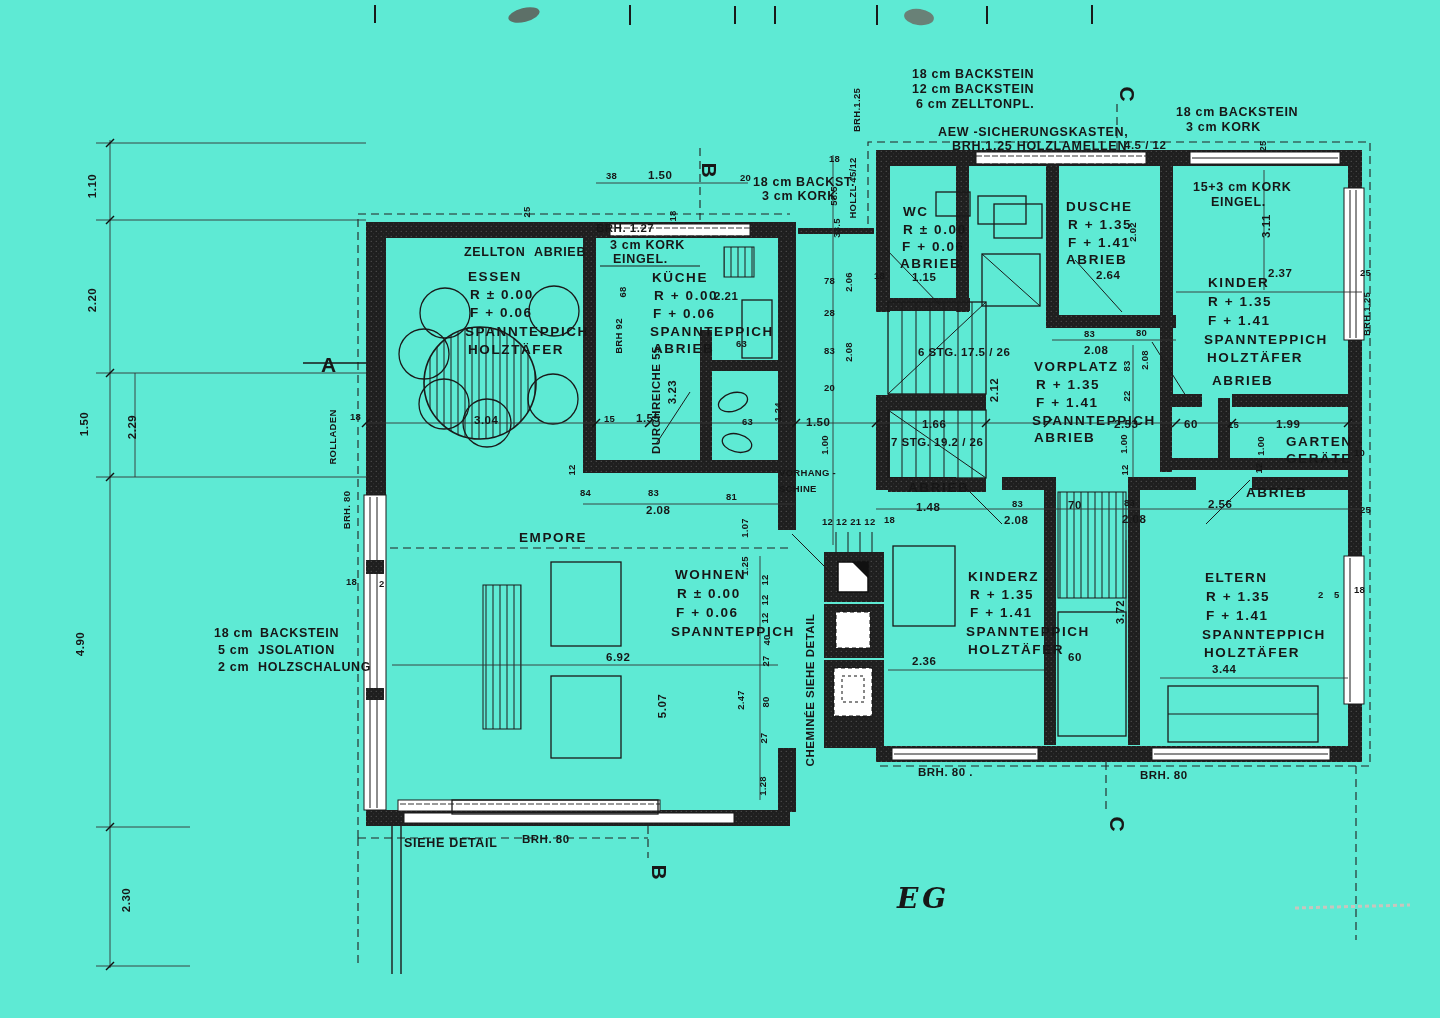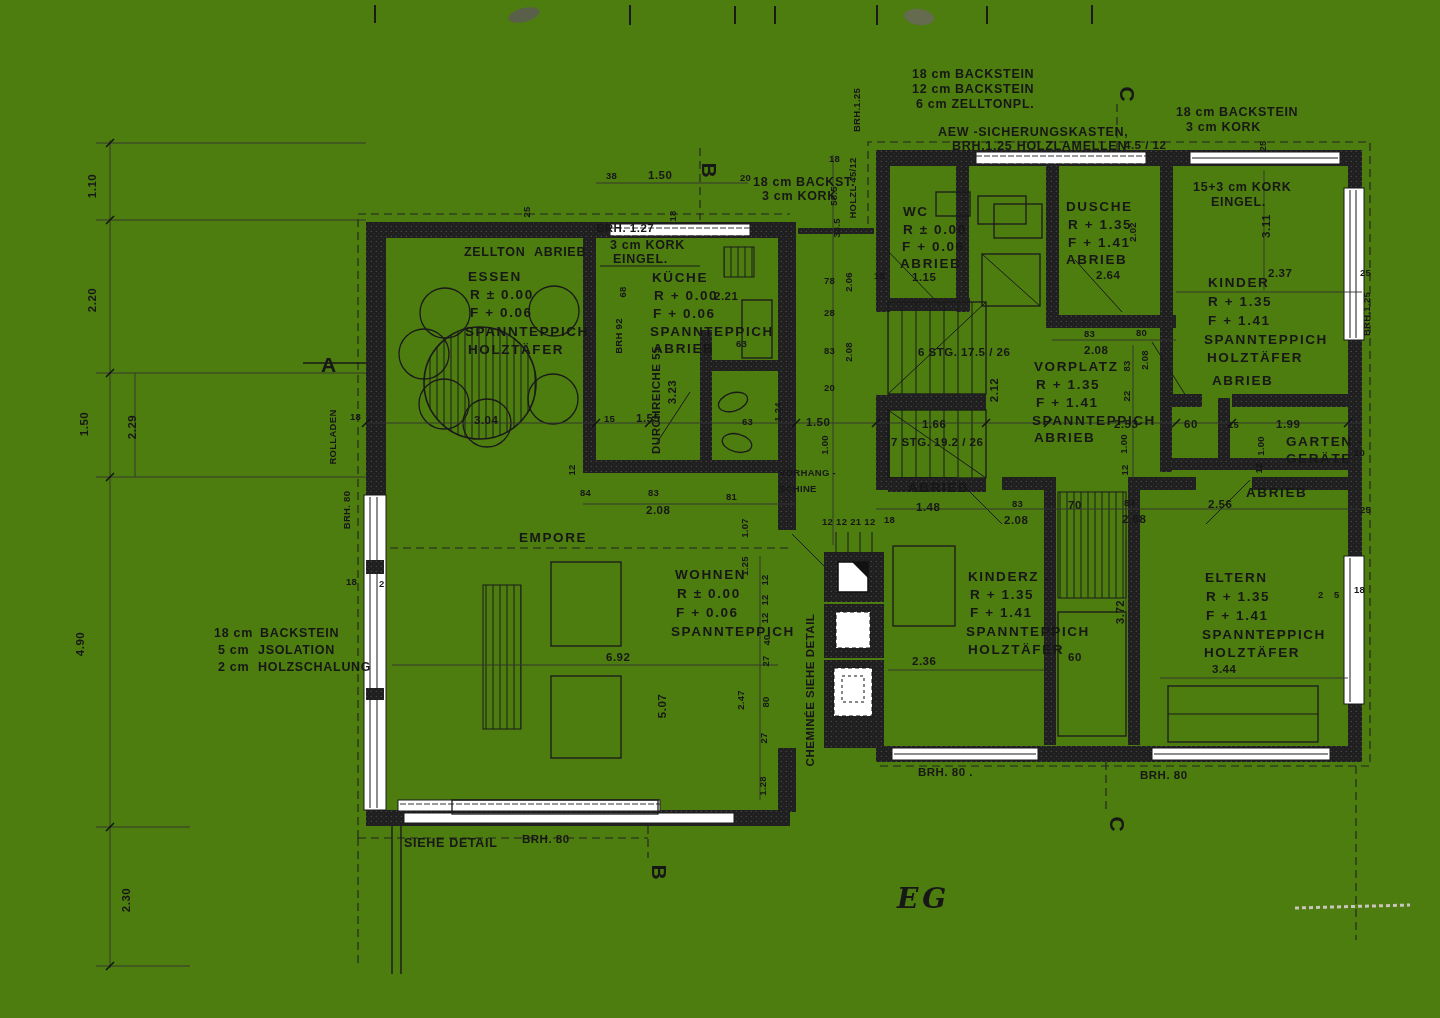--- a/index.html
+++ b/index.html
@@ -1,16 +1,16 @@
 <!DOCTYPE html>
 <html><head>
 <meta charset="utf-8">
 <style>
   html,body{margin:0;padding:0;background:#ffffff;}
-  #sheet{position:relative;width:1440px;height:1018px;background:#4d7c0f;overflow:hidden;}
+  #sheet{position:relative;width:1440px;height:1018px;background:#5eead4;overflow:hidden;}
   svg{position:absolute;left:0;top:0;}
   text{font-family:"Liberation Sans",sans-serif;fill:#171717;}
   .lbl{font-weight:bold;}
   .rn{font-size:13.5px;letter-spacing:1.6px;}
   .dm{font-size:11.5px;letter-spacing:.5px;}
   .sm{font-size:9.5px;letter-spacing:.3px;}
   .nt{font-size:12.5px;letter-spacing:.7px;}
   .mk{font-size:21px;letter-spacing:0;}
   .eg{font-size:28px;letter-spacing:4px;font-family:"DejaVu Serif",serif;font-style:italic;}
   .w{fill:url(#wtex);}

